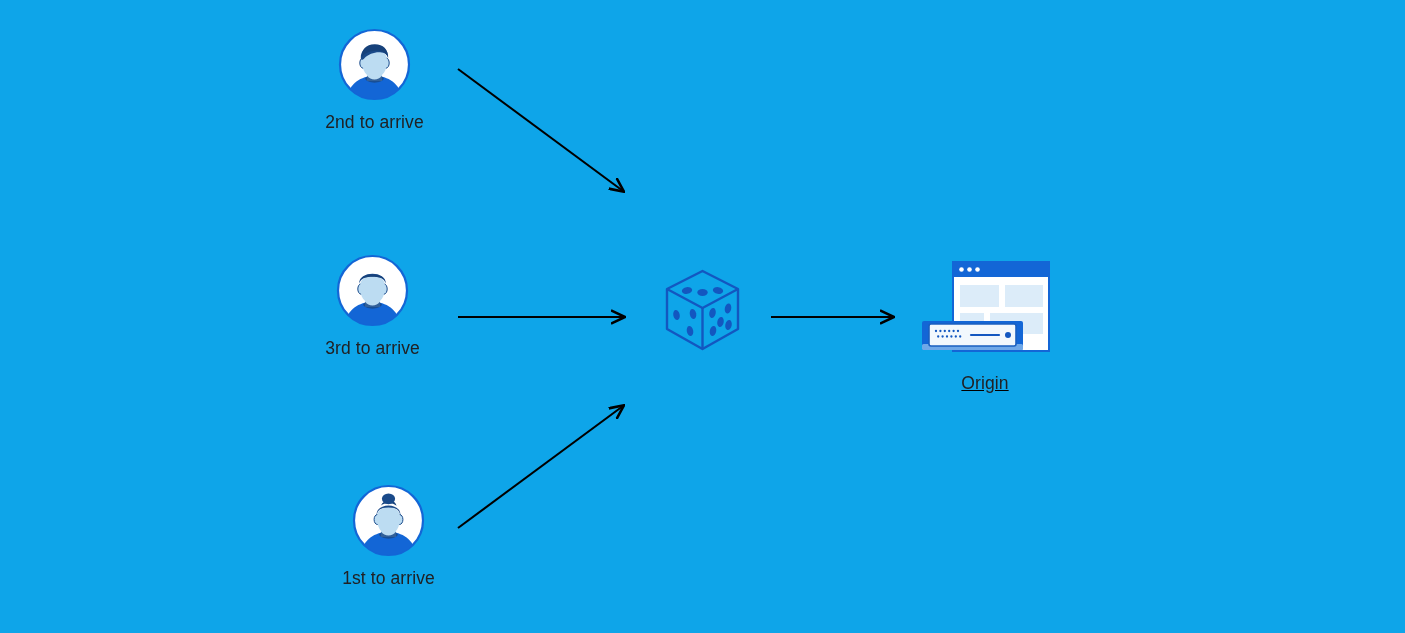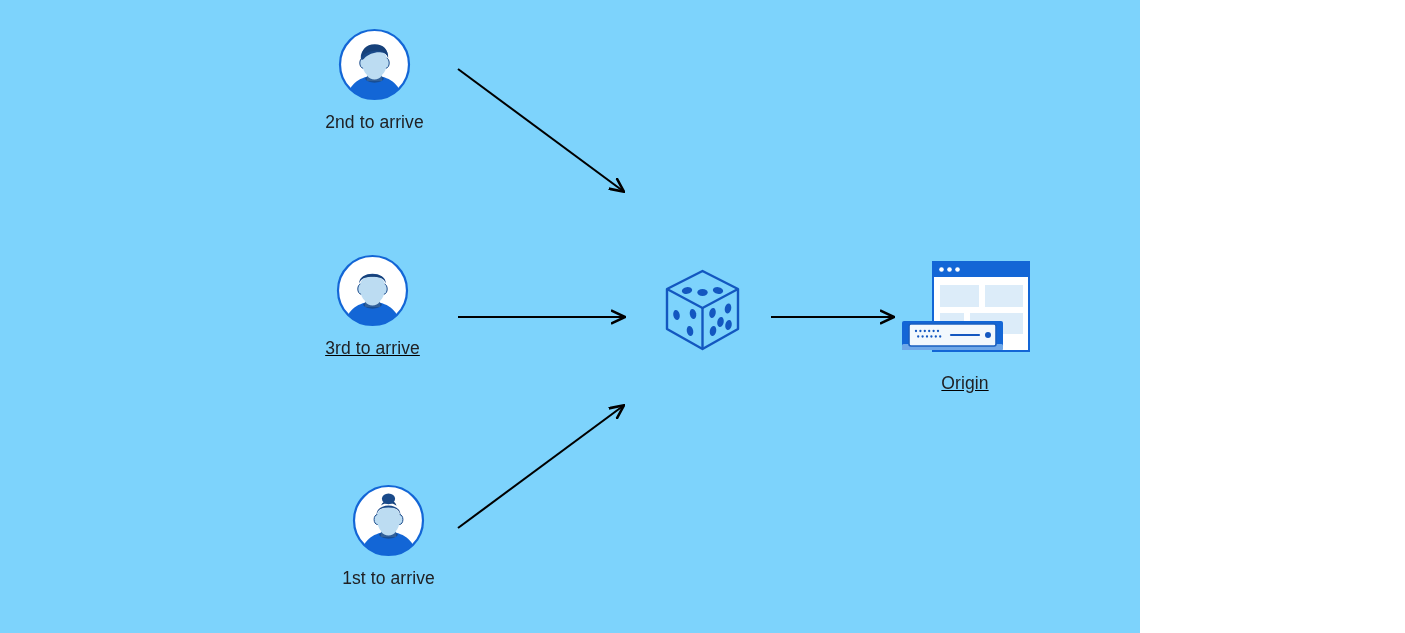--- a/index.html
+++ b/index.html
@@ -5,23 +5,23 @@
   html, body {
     margin: 0;
     padding: 0;
     background: #ffffff;
   }
   body {
     font-family: "Liberation Sans", "DejaVu Sans", sans-serif;
   }
   #canvas {
     position: relative;
-    width: 1140px;
+    width: 1405px;
     height: 633px;
-    background: #7dd3fc;
+    background: #0ea5e9;
     overflow: hidden;
   }
   .node {
     position: absolute;
     display: flex;
     flex-direction: column;
     align-items: center;
   }
   .node-icon {
     display: block;
@@ -38,24 +38,24 @@
   .arrow-layer {
     position: absolute;
     left: 0;
     top: 0;
     width: 1405px;
     height: 633px;
     pointer-events: none;
   }
   
   #node-user-2nd { left: 307px; top: 27px;  width: 135px; }
-  #node-user-3rd { left: 305px; top: 253px; width: 135px; text-decoration: underline; }
+  #node-user-3rd { left: 305px; top: 253px; width: 135px; }
   #node-user-1st { left: 321px; top: 483px; width: 135px; }
   #node-dice     { left: 660px; top: 265px; width: 85px;  }
-  #node-origin   { left: 896px; top: 258px; width: 138px; text-decoration: underline; }
+  #node-origin   { left: 916px; top: 258px; width: 138px; text-decoration: underline; }
 </style>
 </head>
 <body>
 
 <div id="canvas">
 
   <svg class="arrow-layer" viewBox="0 0 1405 633" width="1405" height="633" aria-hidden="true">
     <defs>
       <marker id="ah" viewBox="0 0 10 10" refX="8.6" refY="5" markerWidth="7.2" markerHeight="7.2" orient="auto-start-reverse">
         <path d="M 0 0.6 L 9.4 5 L 0 9.4" fill="none" stroke="#000000" stroke-width="1.7" stroke-linecap="butt" stroke-linejoin="miter"></path>

